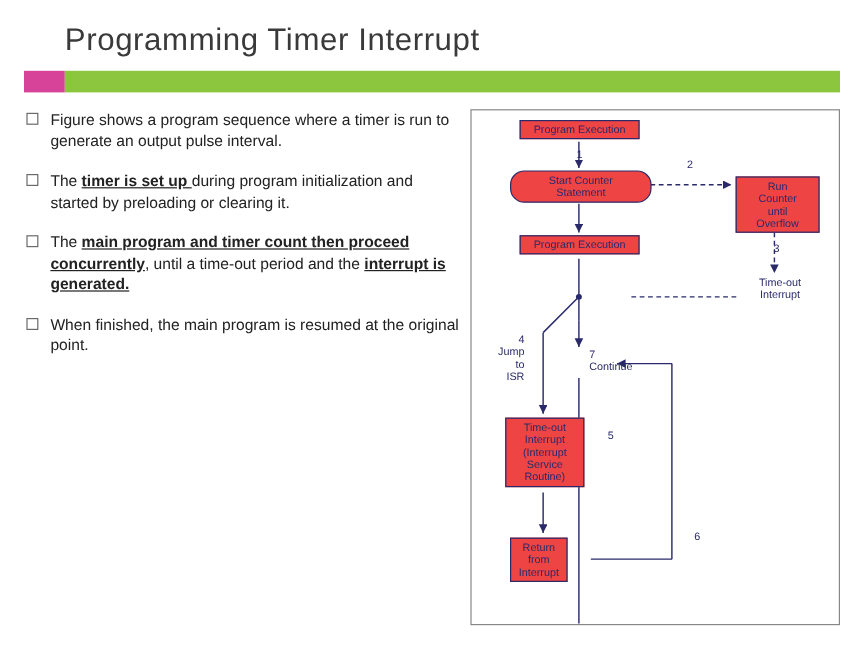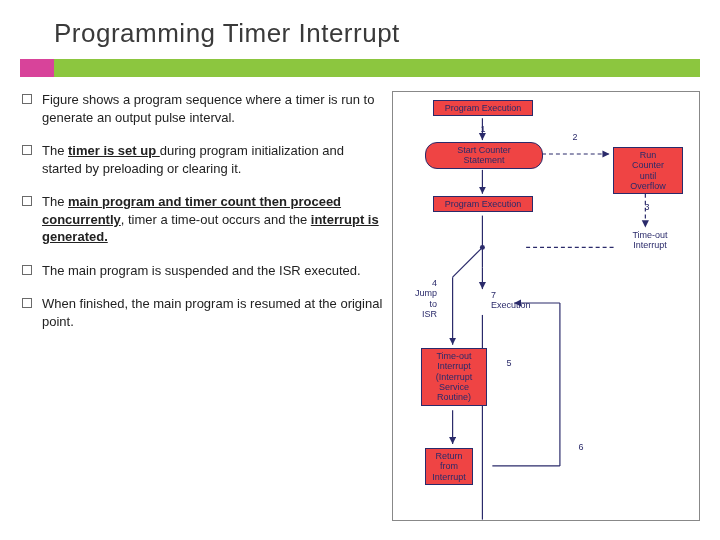--- a/index.html
+++ b/index.html
@@ -100,22 +100,21 @@
 <div class="accent-bar">
   <div class="pink"></div>
   <div class="green"></div>
 </div>
 
 <div class="content">
 
   <ul class="bullets">
     <li><span>Figure shows a program sequence where a timer is run to generate an output pulse interval.</span></li>
     <li><span>The </span><span class="u">timer is set up </span><span>during program initialization and started by preloading or clearing it.</span></li>
-    <li><span>The </span><span class="u">main program and timer count then proceed concurrently</span><span>, timer a time-out occurs and the </span><span class="u">interrupt is generated.</span></li>
-    <li><span>The main program is suspended and the ISR executed.</span></li>
+    <li><span>The </span><span class="u">main program and timer count then proceed concurrently</span><span>, until a time-out period and the </span><span class="u">interrupt is generated.</span></li>
     <li><span>When finished, the main program is resumed at the original point.</span></li>
   </ul>
 
   <div class="diagram">
 
     <svg class="connectors" viewBox="0 0 308 430">
       <defs>
         <marker id="ah" markerWidth="8" markerHeight="8" refX="6" refY="3" orient="auto">
           <path d="M0,0 L6,3 L0,6 Z" fill="#2a2a6a"></path>
         </marker>
@@ -165,21 +164,21 @@
     <div class="dbox" style="left:40px; top:104px; width:100px;">Program Execution</div>
 
     <div class="dlabel" style="left:242px; top:110px; width:24px;">3</div>
     <div class="dlabel" style="left:222px; top:138px; width:70px; white-space:pre-line;">Time-out
 Interrupt</div>
 
     <div class="dlabel" style="left:0px; top:186px; width:44px; white-space:pre-line; text-align:right;"><span>4</span><br><span style="white-space:pre-line;">Jump
 to
 ISR</span></div>
 
-    <div class="dlabel" style="left:98px; top:198px; width:60px; text-align:left;"><span>7</span><br><span>Execution</span></div>
+    <div class="dlabel" style="left:98px; top:198px; width:60px; text-align:left;"><span>7</span><br><span>Continue</span></div>
 
     <div class="dlabel" style="left:104px; top:266px; width:24px;">5</div>
 
     <div class="dbox" style="left:28px; top:256px; width:66px; white-space:pre-line;">Time-out
 Interrupt
 (Interrupt
 Service
 Routine)</div>
 
     <div class="dlabel" style="left:176px; top:350px; width:24px;">6</div>

